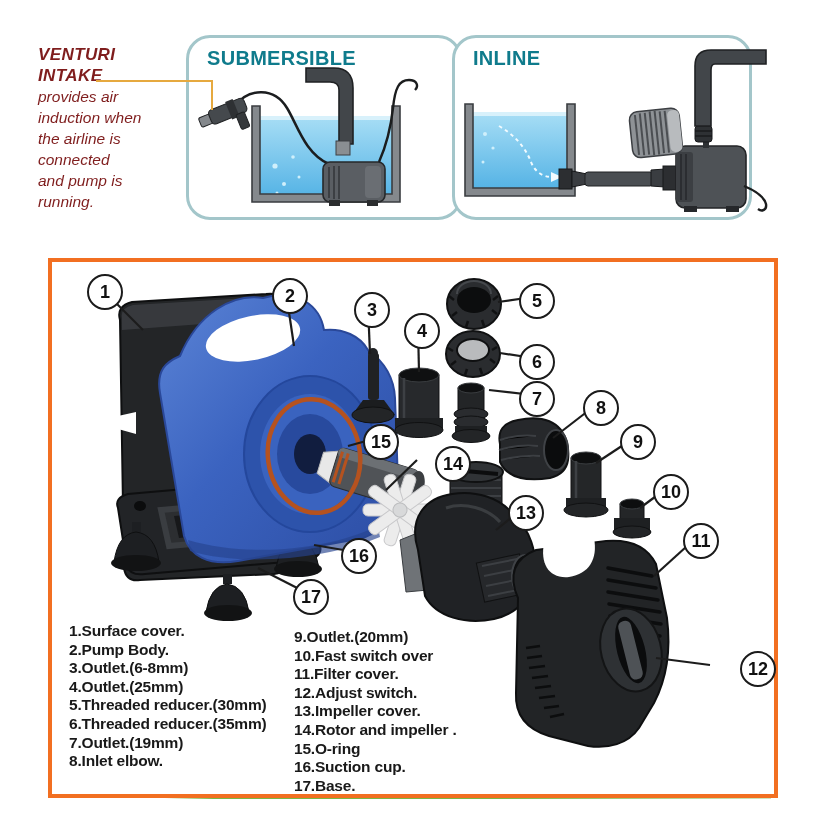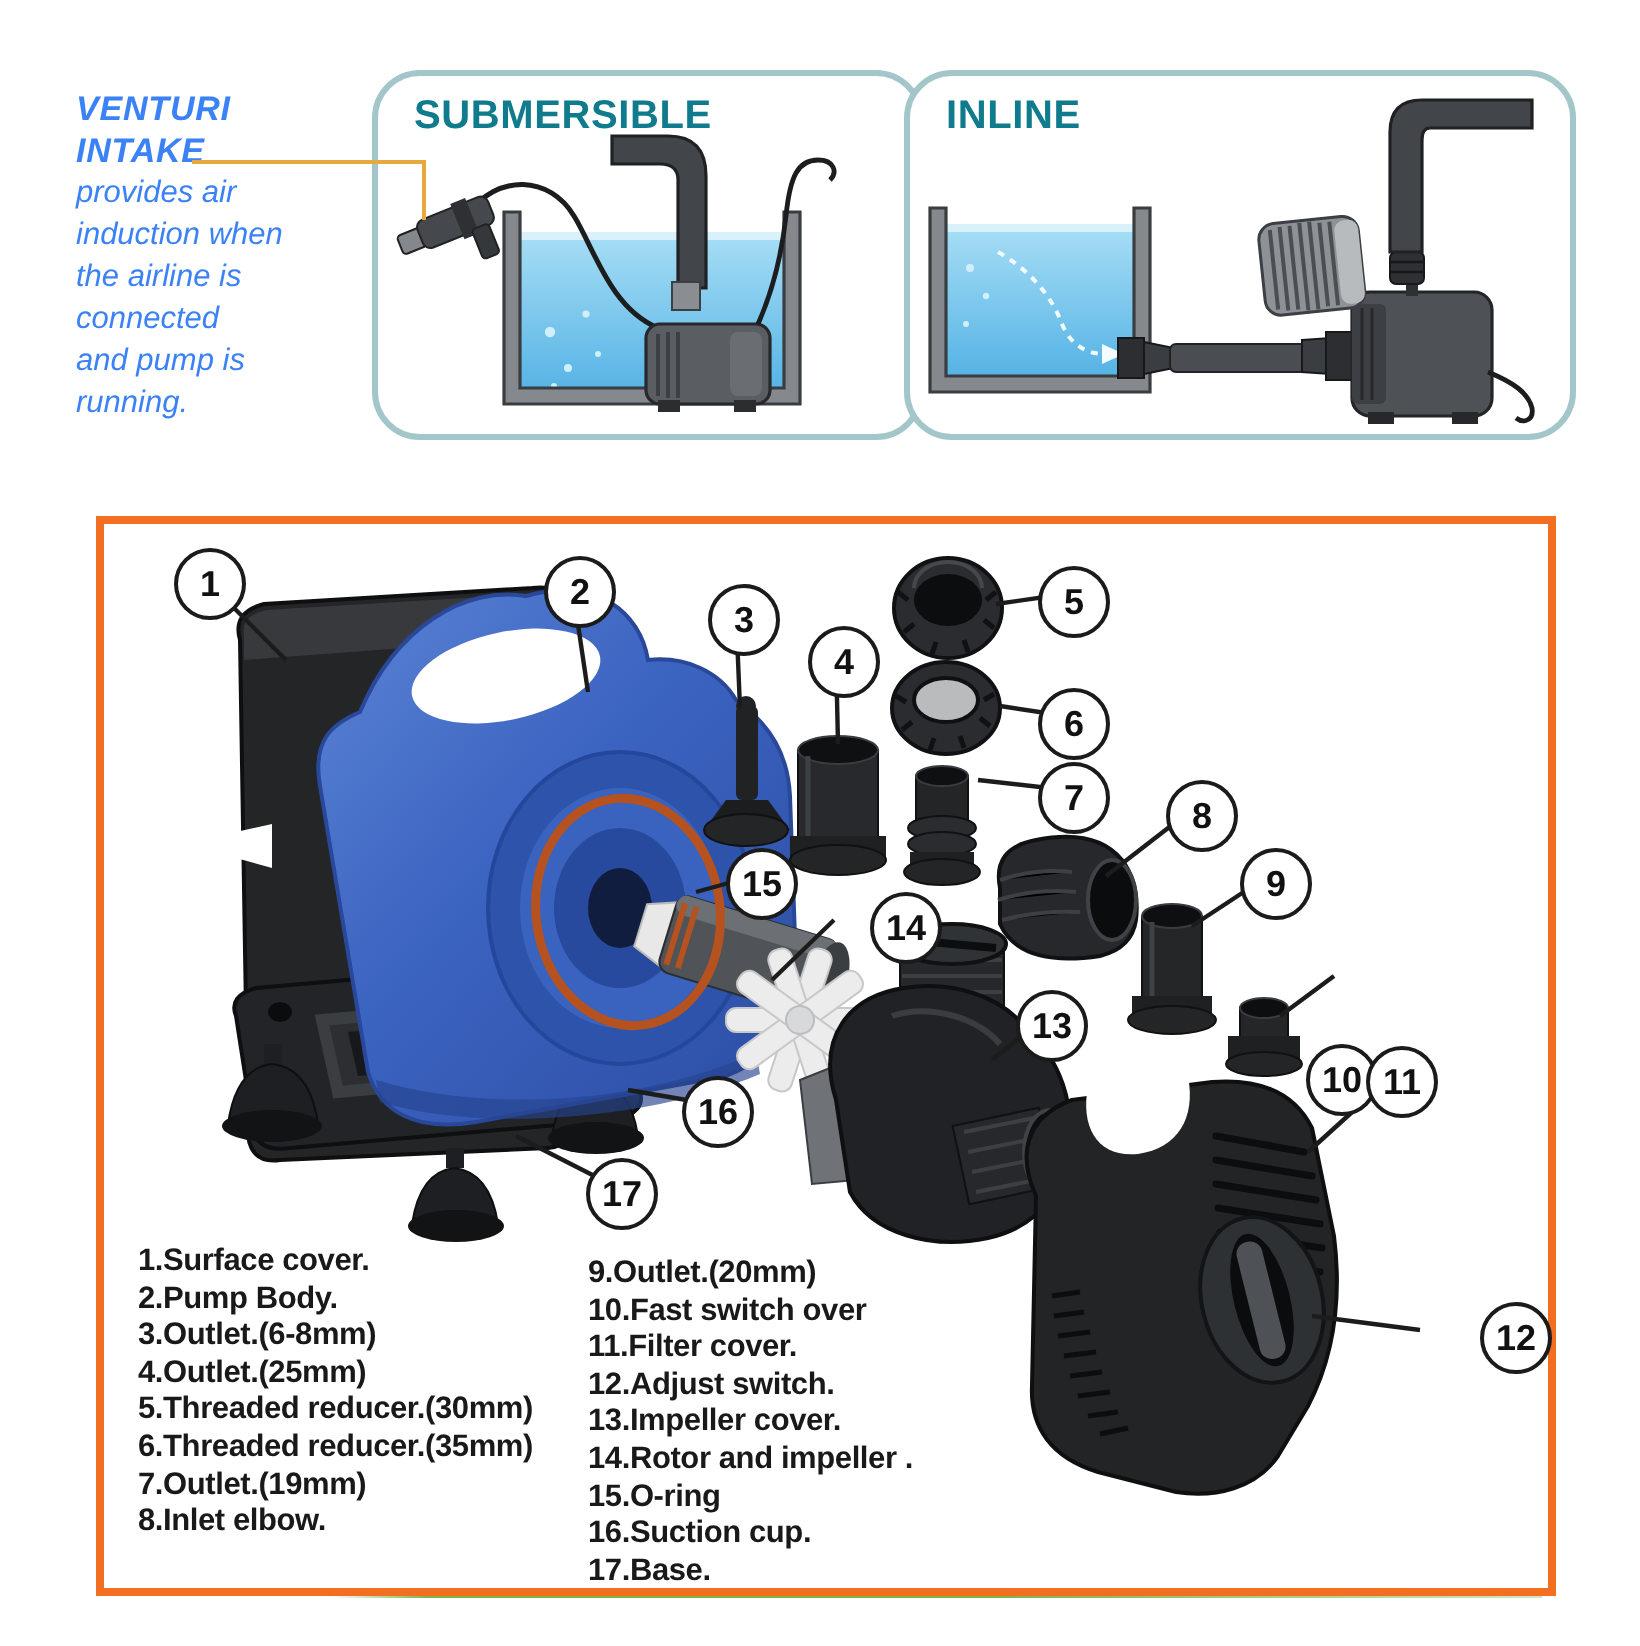--- a/index.html
+++ b/index.html
@@ -1,29 +1,29 @@
 <!DOCTYPE html>
 <html><head>
 <meta charset="utf-8">
 <style>
   html,body{margin:0;padding:0;background:#ffffff;}
   body{font-family:"Liberation Sans","DejaVu Sans",sans-serif;}
   .stage{position:relative;width:820px;height:823px;background:#fff;overflow:hidden;}
 
   
-  .venturi{position:absolute;left:38px;top:44px;width:160px;color:#3b82f6;}
+  .venturi{position:absolute;left:38px;top:44px;width:160px;color:#7f1d1d;}
   .venturi .hline{font-size:17px;font-weight:bold;font-style:italic;line-height:21px;letter-spacing:.4px;}
   .venturi .bline{font-size:15.5px;font-style:italic;line-height:21px;}
   .leader-yellow{position:absolute;z-index:6;pointer-events:none;}
 
   .minibox{position:absolute;top:35px;height:185px;background:#fff;border:3px solid #a3c6ca;border-radius:24px;box-sizing:border-box;}
   .minibox .title{position:absolute;left:18px;top:9px;font-size:20px;font-weight:bold;color:#0f7b8c;letter-spacing:.3px;z-index:3;}
   .minibox svg{position:absolute;left:0;top:0;z-index:2;}
   .box-sub{left:186px;width:276px;text-decoration:underline;}
-  .box-inl{left:452px;width:336px;}
+  .box-inl{left:452px;width:300px;}
 
   
   .green-strip{position:absolute;left:165px;top:794px;width:606px;height:5px;z-index:0;
     background:linear-gradient(to right, rgba(122,182,72,0), #7ab648 8%, #7ab648 55%, rgba(122,182,72,.35));}
   .partsbox{position:absolute;left:48px;top:258px;width:730px;height:540px;background:#fff;
     border:4px solid #f26f21;box-sizing:border-box;z-index:1;}
   .partsbox svg.art{position:absolute;left:-4px;top:-4px;}
 
   .callout{position:absolute;width:36px;height:36px;border:2.5px solid #1b1b1b;border-radius:50%;
     background:#fff;box-sizing:border-box;display:flex;align-items:center;justify-content:center;
@@ -427,21 +427,21 @@
       </div>
     <div class="callout" style="left:467px;top:119px;">
         <span>7</span>
       </div>
     <div class="callout" style="left:531px;top:128px;">
         <span>8</span>
       </div>
     <div class="callout" style="left:568px;top:162px;">
         <span>9</span>
       </div>
-    <div class="callout" style="left:601px;top:212px;margin-top:48px;">
+    <div class="callout" style="left:601px;top:212px;">
         <span>10</span>
       </div>
     <div class="callout" style="left:631px;top:261px;">
         <span>11</span>
       </div>
     <div class="callout" style="left:660px;top:389px;margin-left:28px;">
         <span>12</span>
       </div>
     <div class="callout" style="left:456px;top:233px;">
         <span>13</span>

